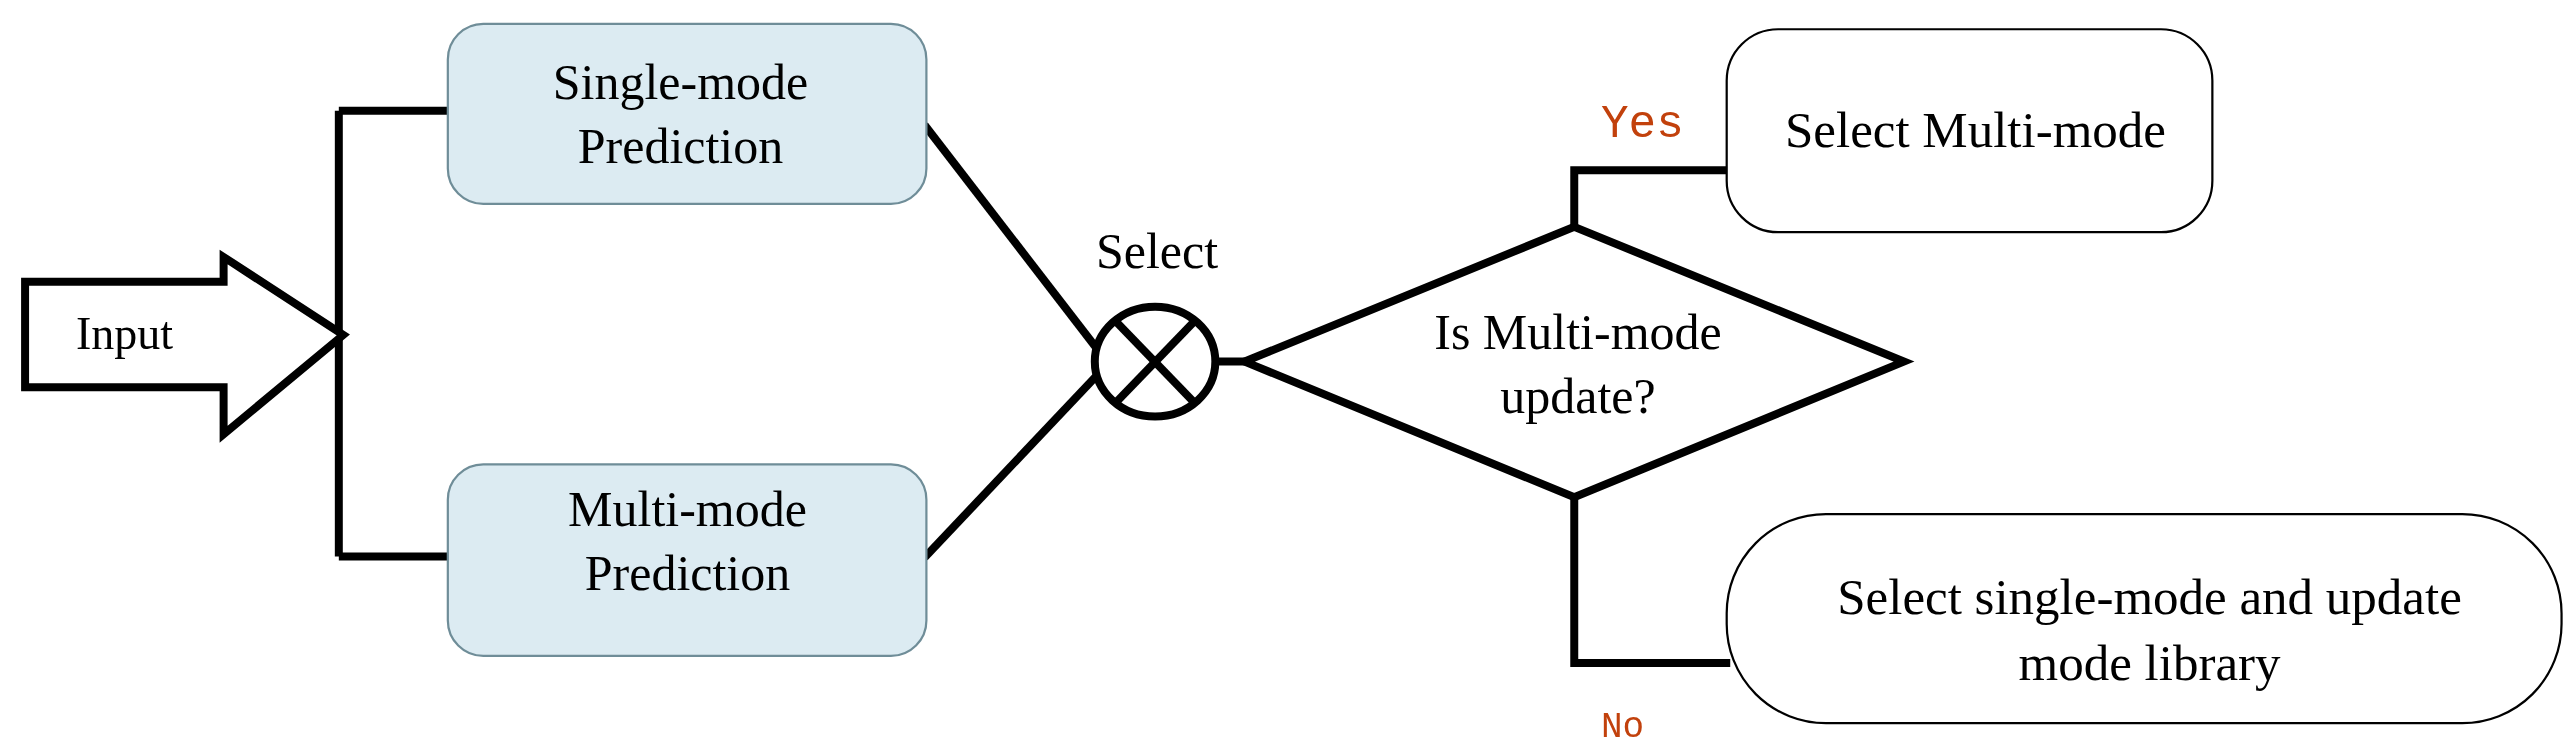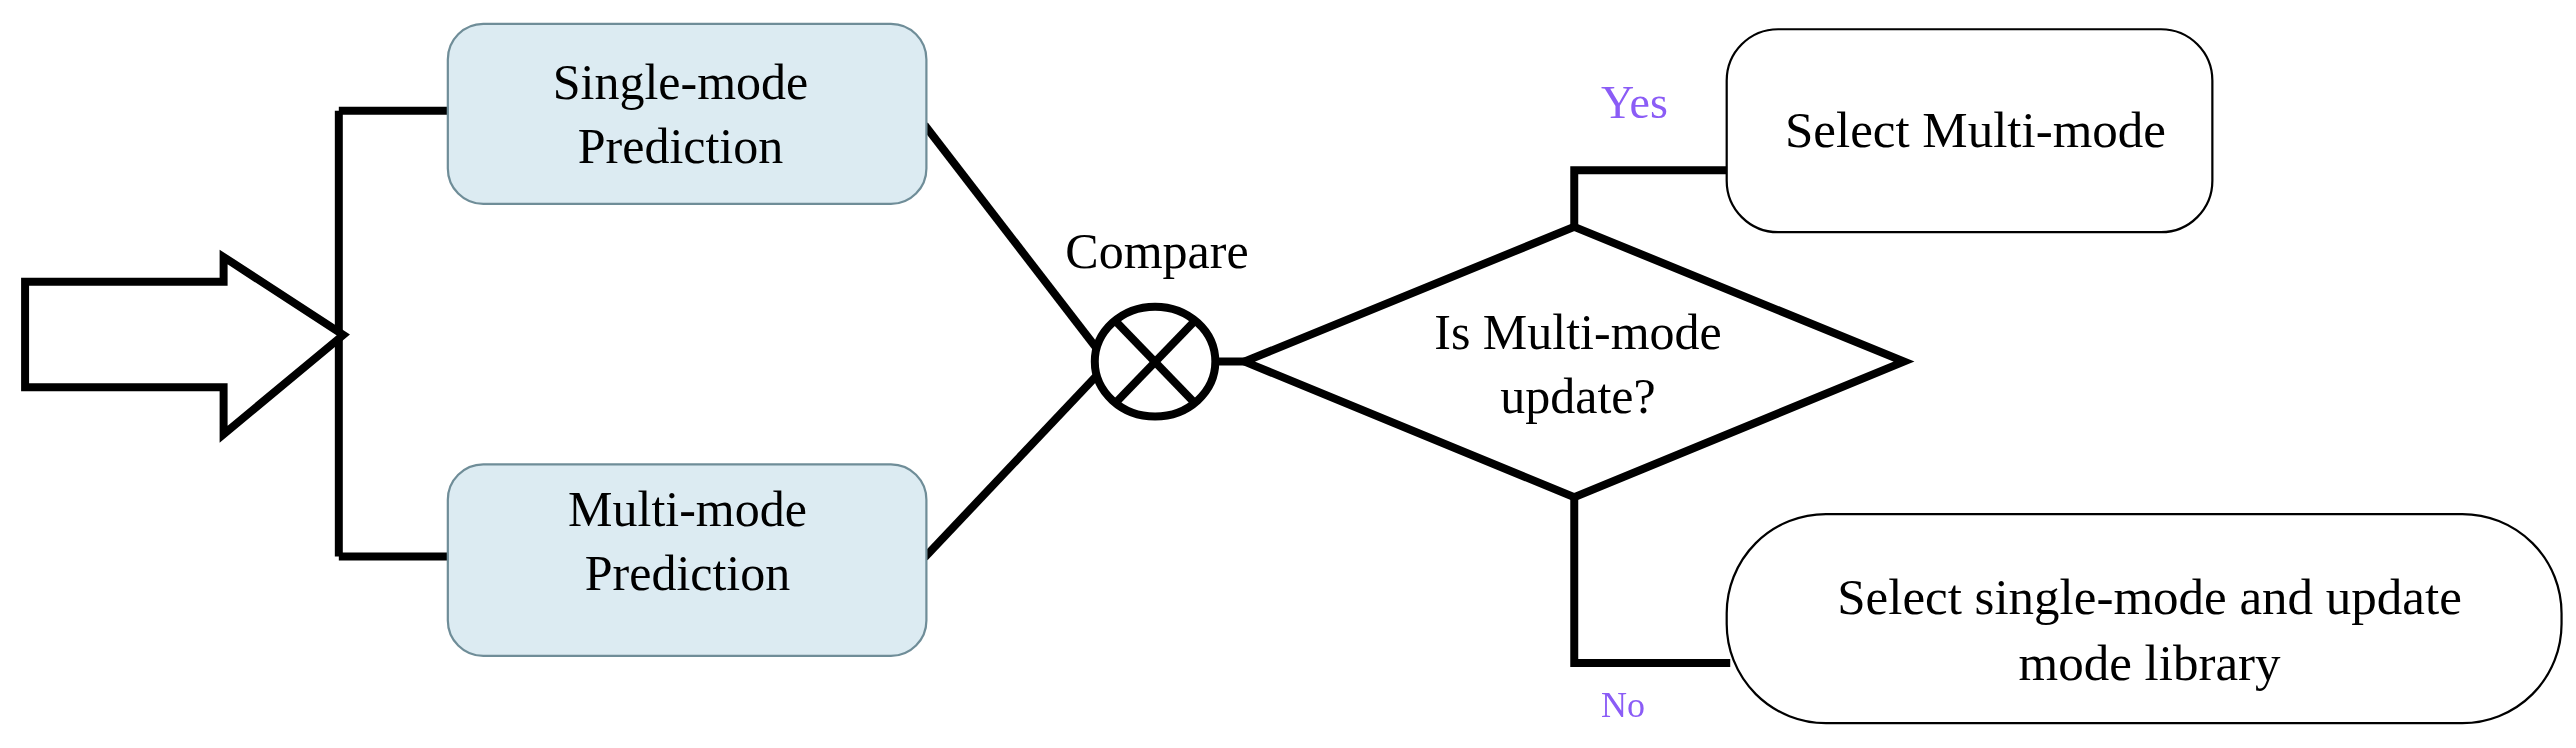--- a/index.html
+++ b/index.html
@@ -33,23 +33,24 @@
     justify-content: center;
     text-align: center;
     color: #000000;
     font-family: "Liberation Serif", "DejaVu Serif", serif;
     line-height: 1.28;
     white-space: pre-line;
     pointer-events: none;
   }
   .edge-label {
     position: absolute;
-    color: #8b5cf6;
-    font-family: Liberation Serif, serif;
+    color: #c2410c;
+    font-family: Liberation Mono, monospace;
     white-space: nowrap;
+    margin-top: 23px;
   }
 </style>
 </head>
 <body>
 
 <div id="canvas">
 
   <svg id="flow-svg" viewBox="0 0 2906 844" xmlns="http://www.w3.org/2000/svg">
 
     <g fill="none" stroke="#000000" stroke-width="9" stroke-linecap="butt" stroke-linejoin="miter">
@@ -83,28 +84,29 @@
       <line x1="1258" y1="362" x2="1348" y2="455" stroke="#000000" stroke-width="9"></line>
     </g>
 
     <path d="M 1776 256 L 2148 408 L 1776 561 L 1404 408 Z" fill="#ffffff" stroke="#000000" stroke-width="9" stroke-linejoin="miter"></path>
 
     <rect x="1948" y="33" width="548" height="229" rx="58" ry="58" fill="#ffffff" stroke="#000000" stroke-width="2.5"></rect>
 
     <rect x="1948" y="580" width="942" height="236" rx="112" ry="112" fill="#ffffff" stroke="#000000" stroke-width="2.5"></rect>
   </svg>
 
+  <div class="node-text" style="left:25px; top:282px; width:199px; height:105px; font-size:46px;">Input</div>
 
   <div class="node-text" style="left:448px; top:24px; width:465px; height:180px; font-size:50px;">Single-mode
 Prediction</div>
 
   <div class="node-text" style="left:448px; top:464px; width:479px; height:153px; font-size:50px;">Multi-mode
 Prediction</div>
 
-  <div class="node-text" style="left:1024px; top:222px; width:266px; height:57px; font-size:50px;">Compare</div>
+  <div class="node-text" style="left:1024px; top:222px; width:266px; height:57px; font-size:50px;">Select</div>
 
   <div class="node-text" style="left:1330px; top:293px; width:496px; height:142px; font-size:50px;">Is Multi-mode
 update?</div>
 
   <div class="node-text" style="left:1745px; top:29px; width:461px; height:203px; font-size:51px;">Select Multi-mode</div>
 
   <div class="node-text" style="left:1755px; top:514px; width:789px; height:233px; font-size:51px;">Select single-mode and update
 mode library</div>
 
   <div class="edge-label" style="left:1601px; top:76px; font-size:46px;">Yes</div>

